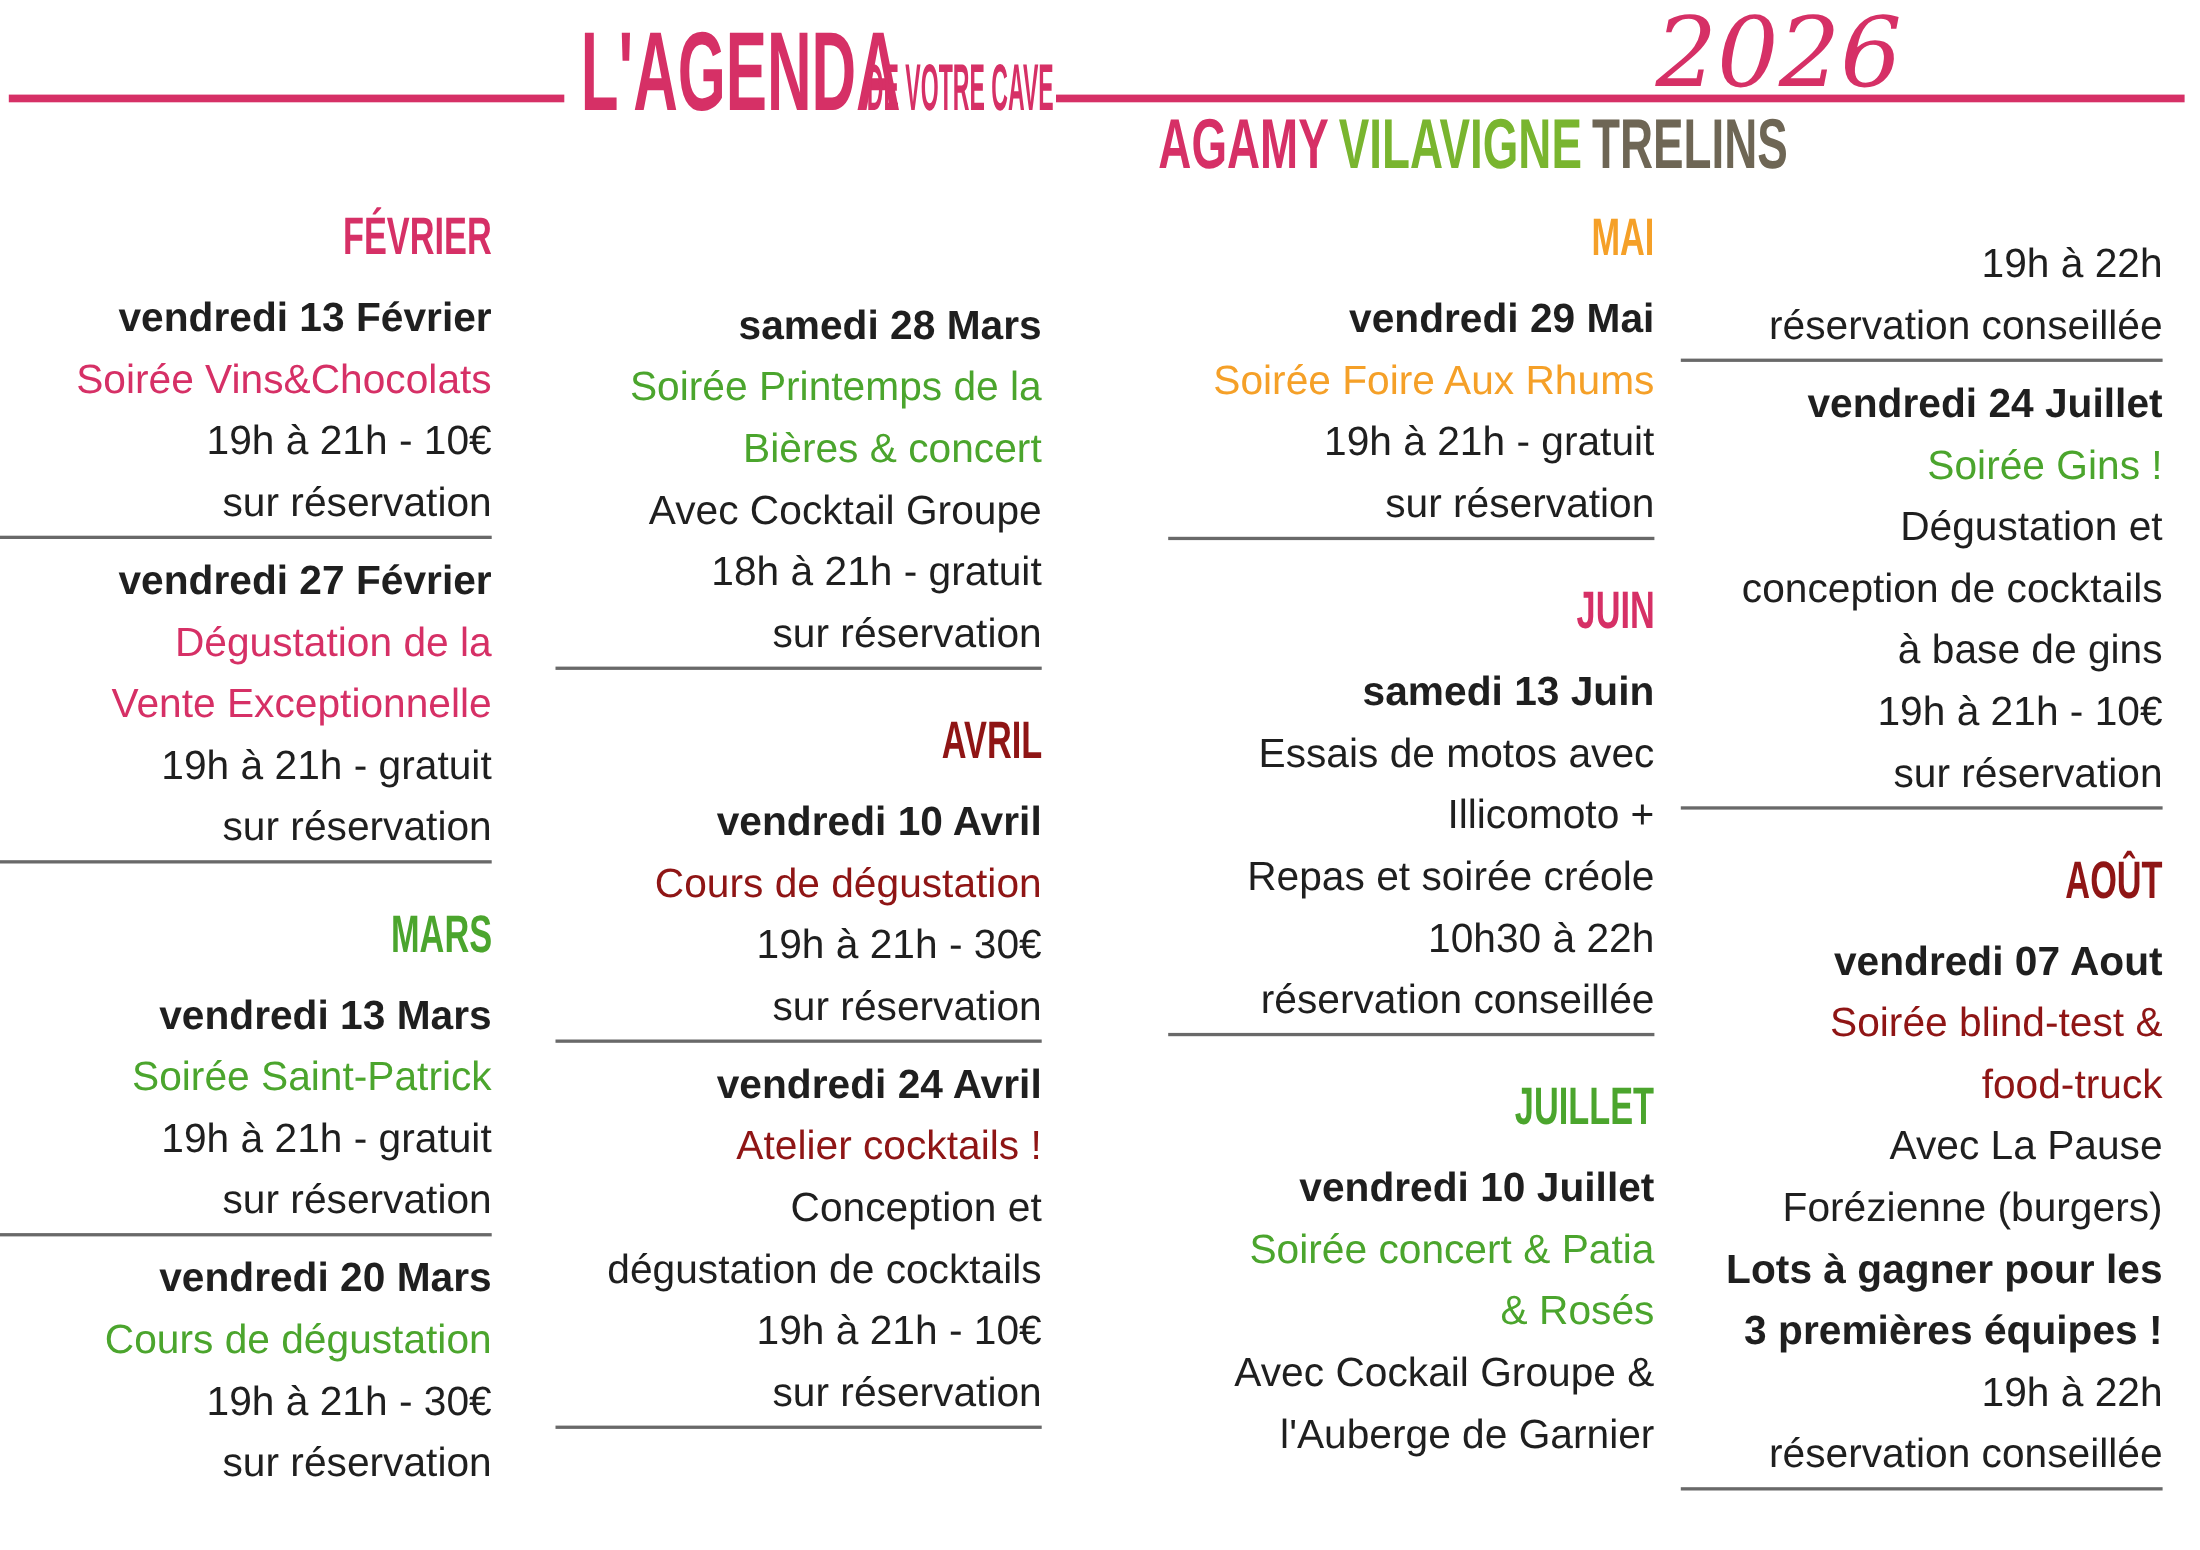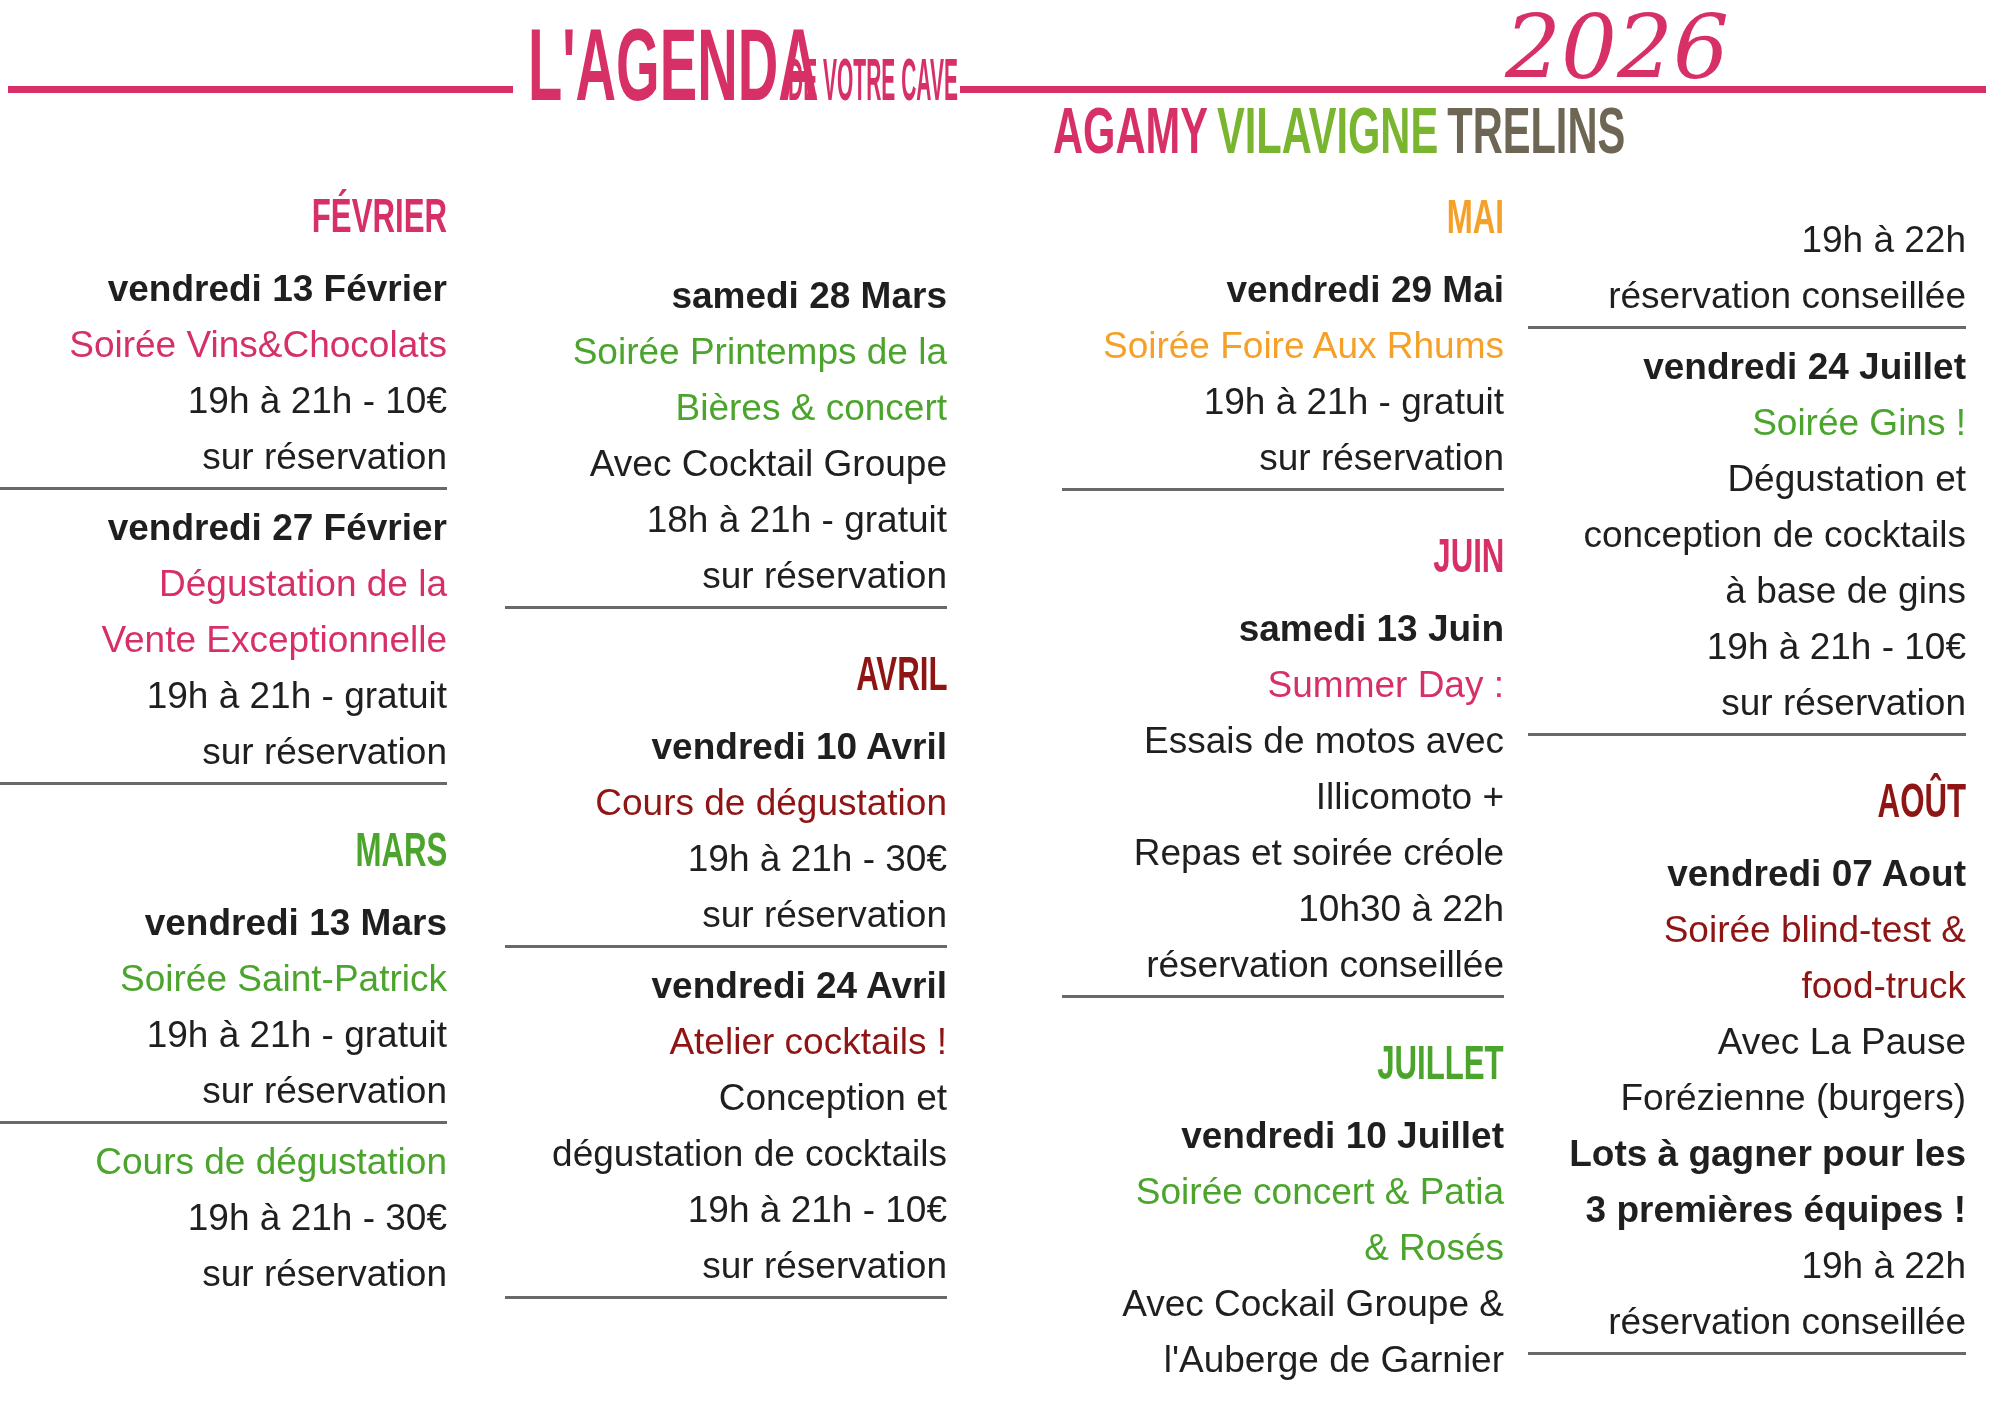--- a/index.html
+++ b/index.html
@@ -77,20 +77,21 @@
       <div class="divider"></div>
       <div class="month"><span class="cond" style="color: rgb(75, 165, 45);">MARS</span></div>
       <div class="event">
         <div class="line"><span class="b">vendredi 13 Mars</span></div>
         <div class="line"><span class="i" style="color: rgb(75, 165, 45);">Soirée Saint-Patrick</span></div>
         <div class="line"><span>19h à 21h - gratuit</span></div>
         <div class="line"><span>sur réservation</span></div>
       </div>
       <div class="divider"></div>
       <div class="event">
+        <div class="line"><span class="b">vendredi 20 Mars</span></div>
         <div class="line"><span class="i" style="color: rgb(75, 165, 45);">Cours de dégustation</span></div>
         <div class="line"><span>19h à 21h - 30€</span></div>
         <div class="line"><span>sur réservation</span></div>
       </div>
     </div>
   <div class="col" id="col-1">
       <div class="event">
         <div class="line"><span class="b">samedi 28 Mars</span></div>
         <div class="line"><span class="i" style="color: rgb(75, 165, 45);">Soirée Printemps de la</span></div>
         <div class="line"><span class="i" style="color: rgb(75, 165, 45);">Bières &amp; concert</span></div>
@@ -122,21 +123,20 @@
       <div class="event">
         <div class="line"><span class="b">vendredi 29 Mai</span></div>
         <div class="line"><span class="i" style="color: rgb(245, 160, 40);">Soirée Foire Aux Rhums</span></div>
         <div class="line"><span>19h à 21h - gratuit</span></div>
         <div class="line"><span>sur réservation</span></div>
       </div>
       <div class="divider"></div>
       <div class="month"><span class="cond" style="color: rgb(214, 48, 102);">JUIN</span></div>
       <div class="event">
         <div class="line"><span class="b">samedi 13 Juin</span></div>
-        <div class="line"><span style="color: rgb(214, 48, 102);">Summer Day :</span></div>
         <div class="line"><span class="i">Essais de motos avec</span></div>
         <div class="line"><span class="i">Illicomoto +</span></div>
         <div class="line"><span class="i">Repas et soirée créole</span></div>
         <div class="line"><span>10h30 à 22h</span></div>
         <div class="line"><span>réservation conseillée</span></div>
       </div>
       <div class="divider"></div>
       <div class="month"><span class="cond" style="color: rgb(75, 165, 45);">JUILLET</span></div>
       <div class="event">
         <div class="line"><span class="b">vendredi 10 Juillet</span></div>

